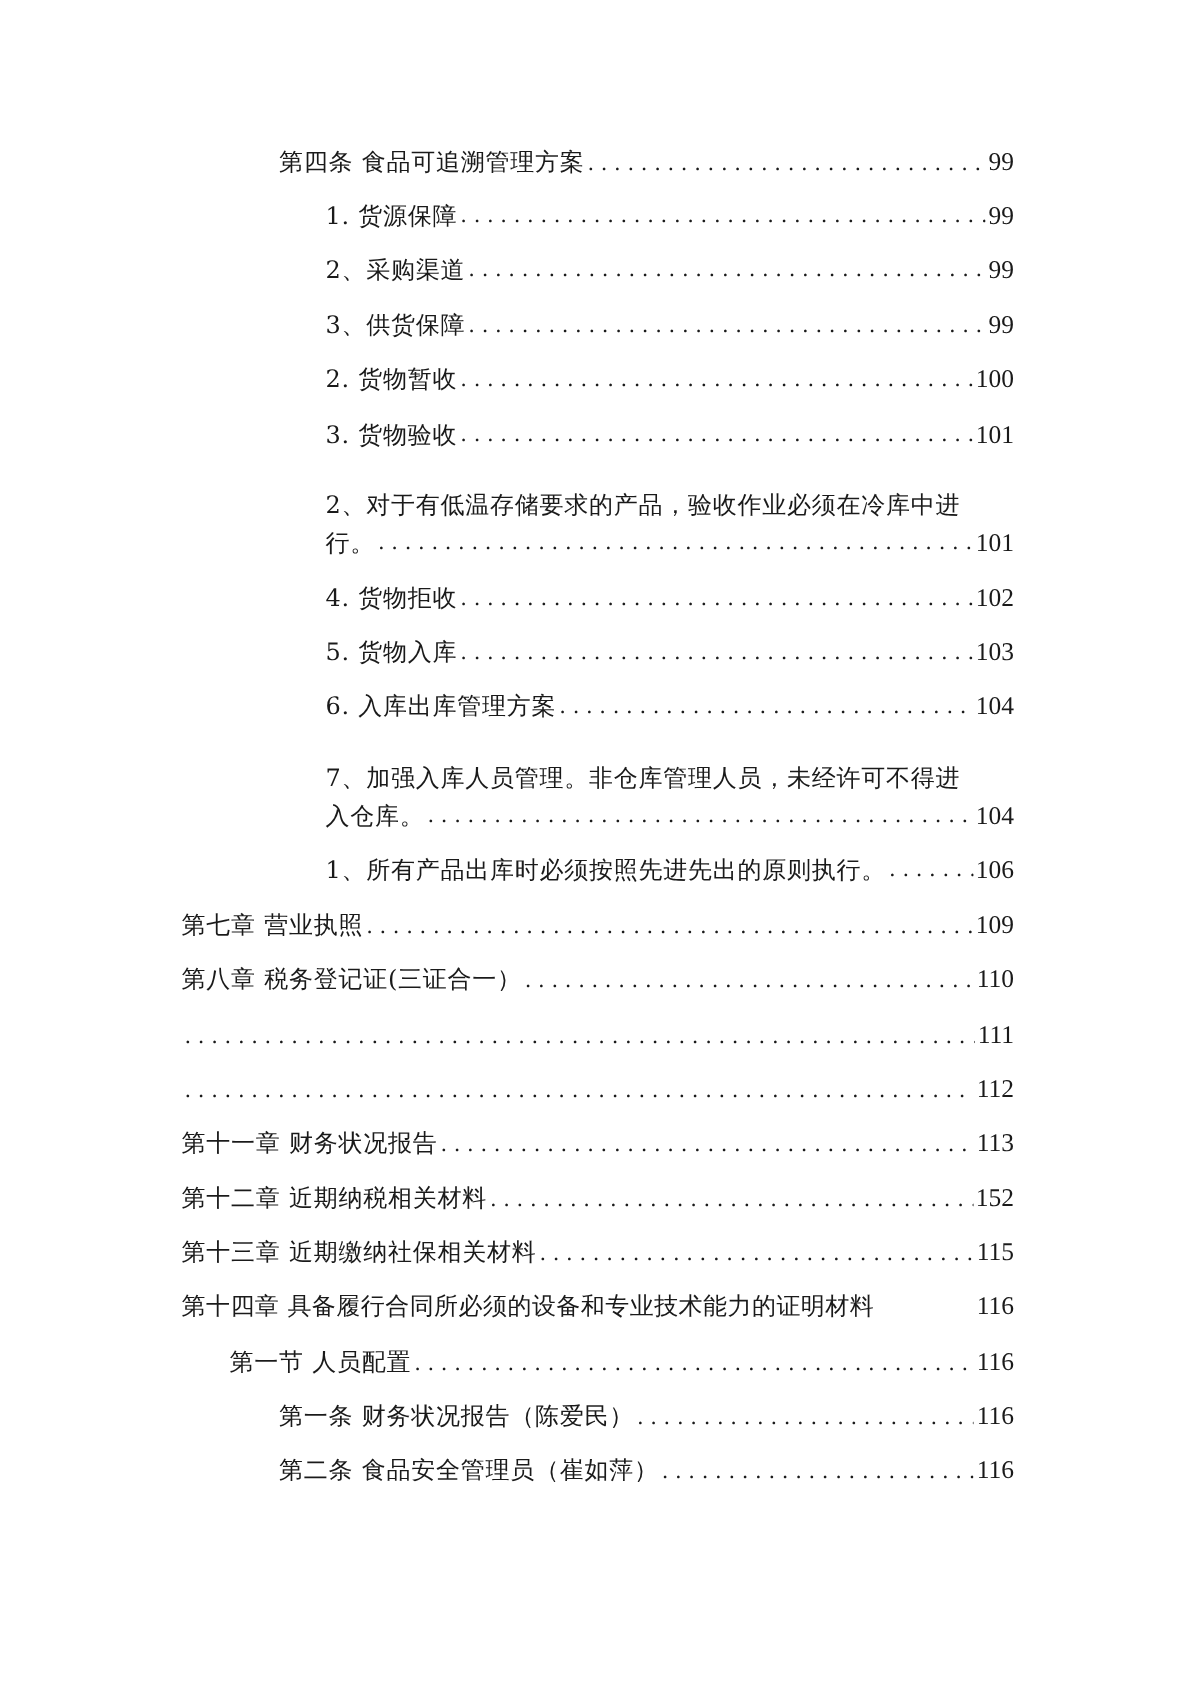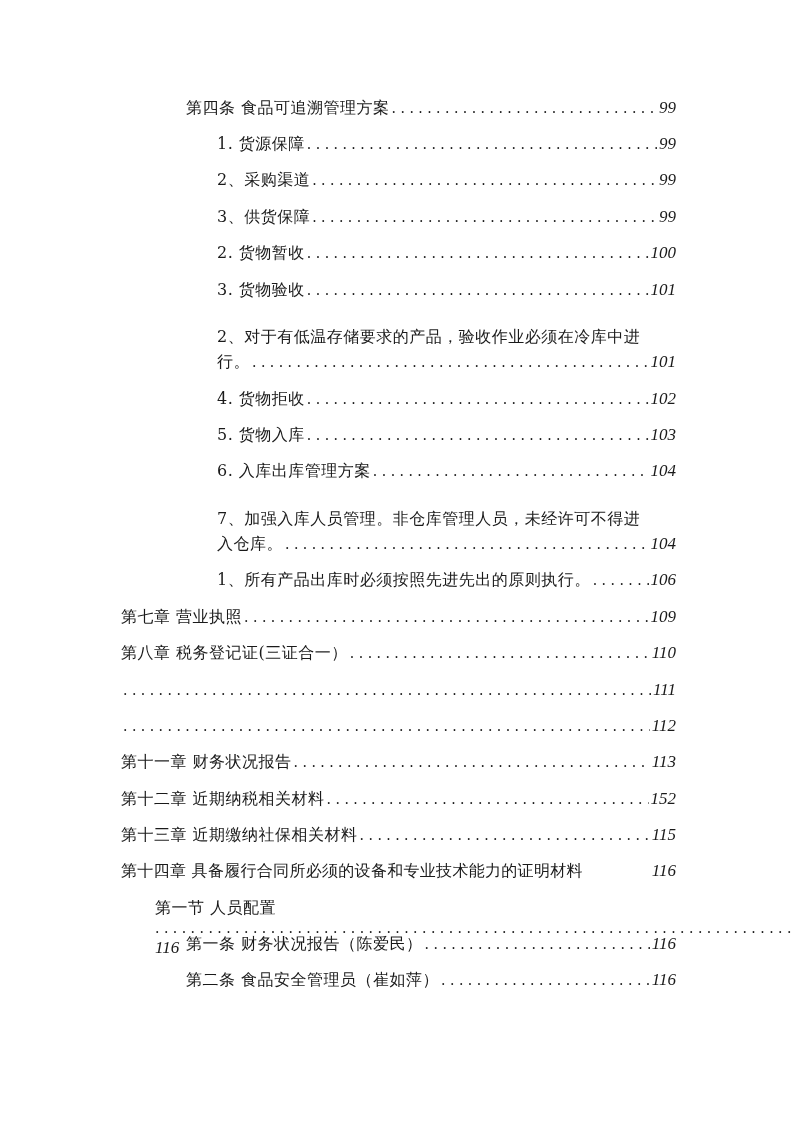--- a/index.html
+++ b/index.html
@@ -5,24 +5,24 @@
     html, body { margin: 0; padding: 0; background: #ffffff; }
     body { width: 794px; height: 1123px; position: relative; overflow: hidden;
       font-family: "DejaVu Serif", "Liberation Serif", serif; color: #1a1a1a; }
     .toc { position: absolute; left: 0; top: 0; width: 794px; }
     .entry { position: absolute; right: 118px; font-size: 16px; line-height: 20px;
       display: flex; align-items: baseline; white-space: nowrap; }
     .entry .label { flex: 0 0 auto; letter-spacing: 0.5px; }
     .entry .dots { flex: 1 1 auto; overflow: hidden; margin: 0 2px;
       color: #1a1a1a; letter-spacing: 3.2px; font-size: 14px; }
     .entry .dots::before { content: ". . . . . . . . . . . . . . . . . . . . . . . . . . . . . . . . . . . . . . . . . . . . . . . . . . . . . . . . . . . . . . . . . . . . . . . . . . . . . . . . . . . . . . . . . . . . . . . . . . . . . . . . . . . . . ."; letter-spacing: 0; word-spacing: 0px; }
-    .entry .page { flex: 0 0 auto; font-family: "Liberation Serif", serif; font-size: 17px; font-style: italic; }
+    .entry .page { flex: 0 0 auto; font-family: "Liberation Serif", serif; font-size: 17px; }
     .entry.wrapfirst { display: block; margin-top: 11px; }
     .lvl-chapter { left: 121px; }
-    .lvl-section { left: 153px; flex-direction: column; }
+    .lvl-section { left: 153px; }
     .lvl-article { left: 186px; }
     .lvl-item { left: 217px; align-items: center; }
   </style>
 </head>
 <body>
 
 <div class="toc">
 
   <div class="entry lvl-article" style="top:98px">
     <span class="label">第四条 食品可追溯管理方案</span>

